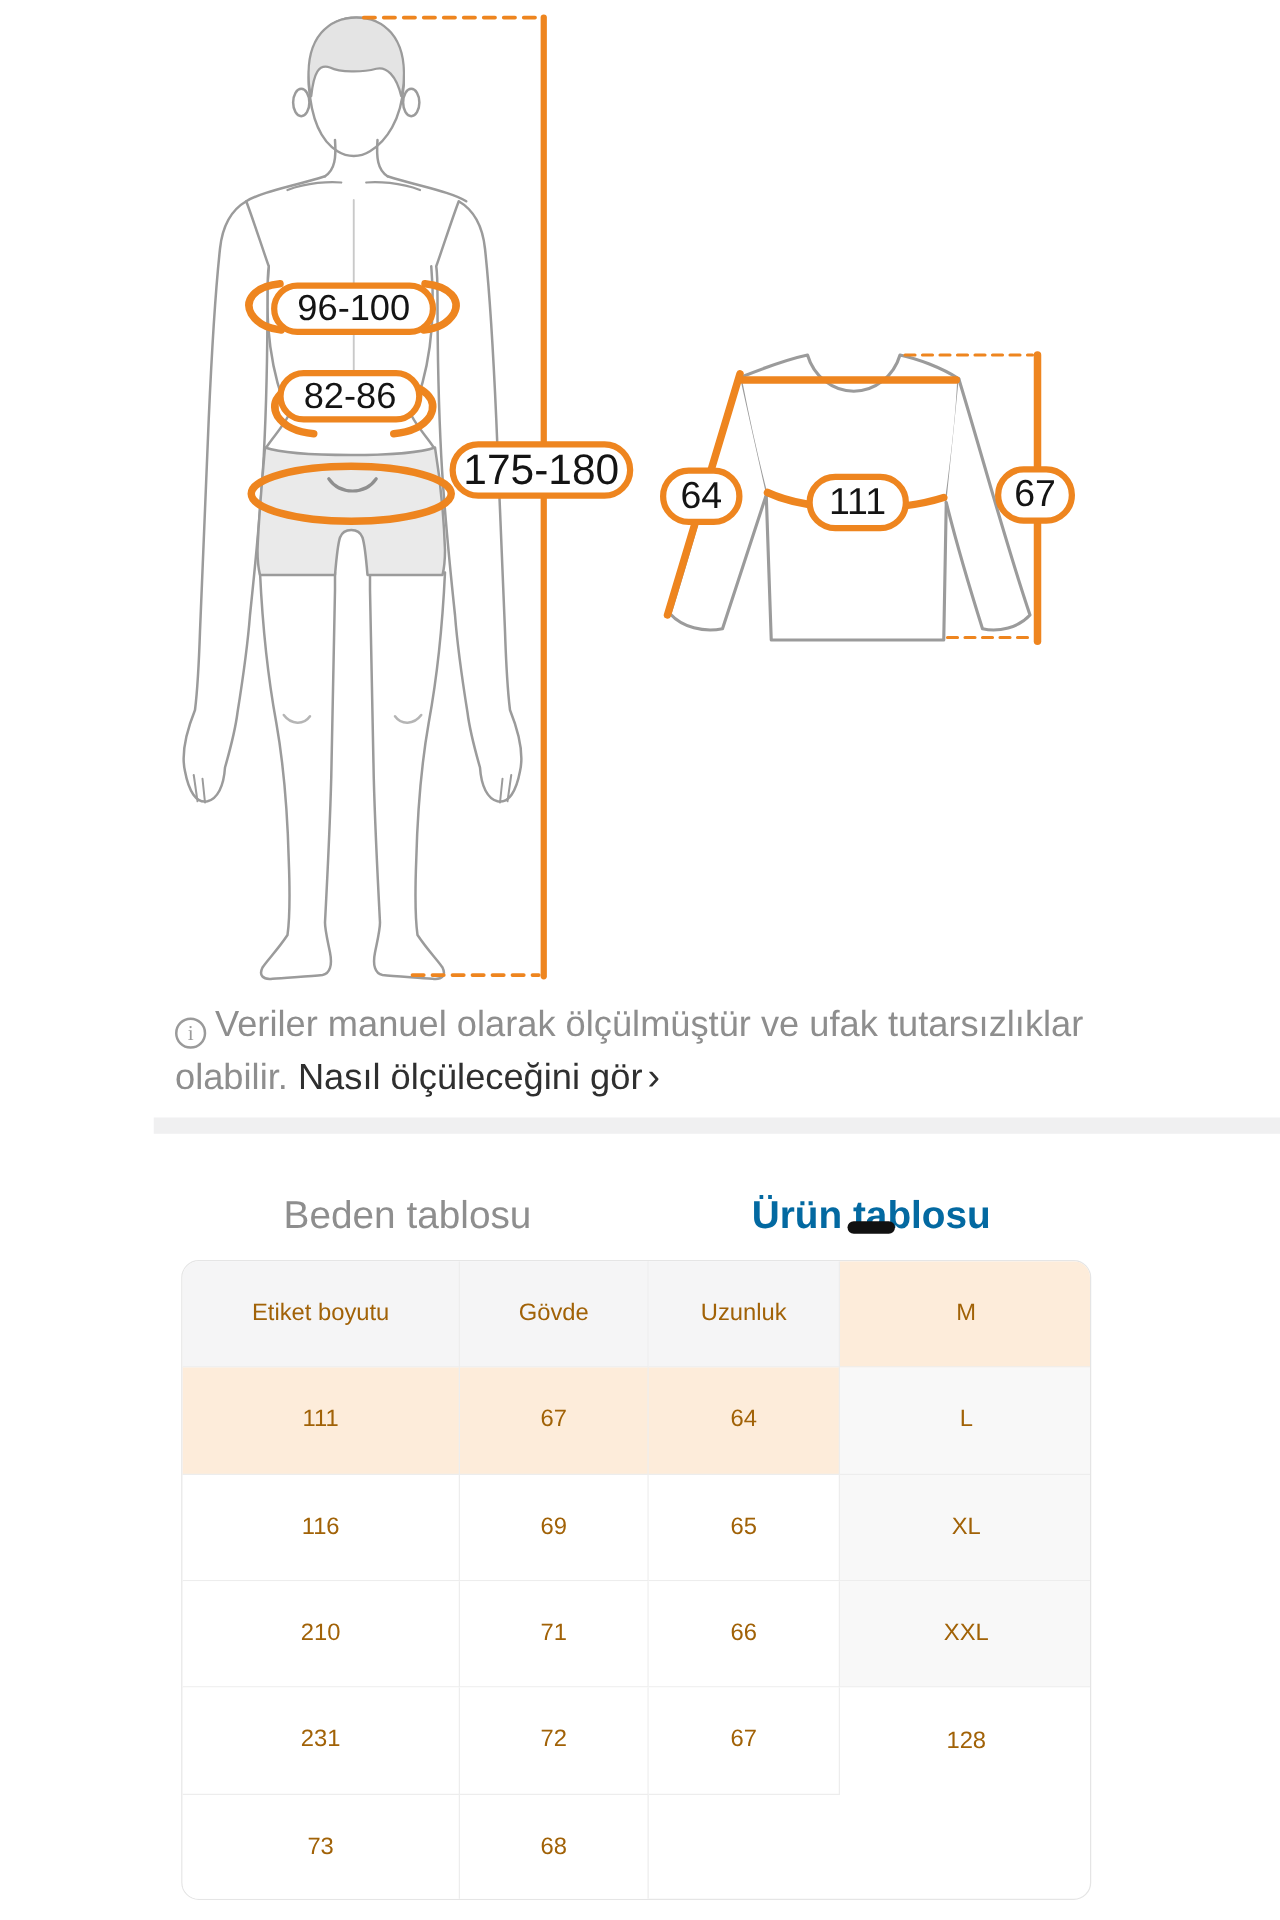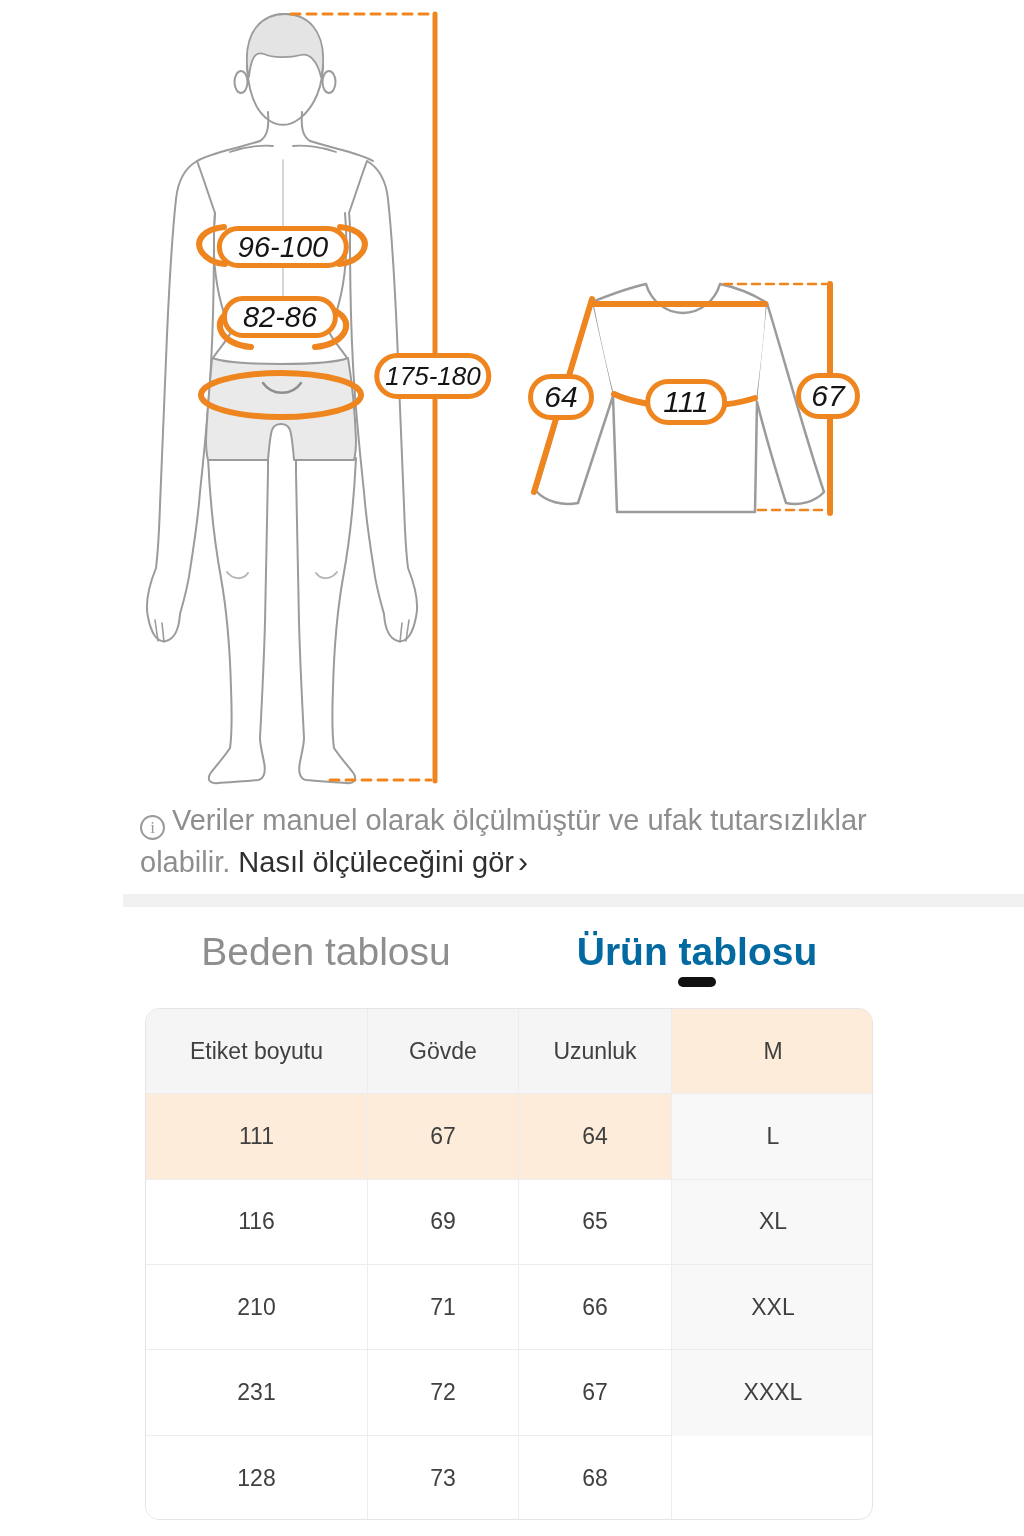--- a/index.html
+++ b/index.html
@@ -12,33 +12,33 @@
   html,body{width:1024px;}
   body{
     height:1536px;
     background:#ffffff;
     font-family:"Liberation Sans", sans-serif;
     color:var(--ink);
     position:relative;
     overflow:hidden;
   }
   
-  .diagrams{position:absolute;left:0;top:0;width:912px;height:790px;font-style:italic;}
+  .diagrams{position:absolute;left:0;top:0;width:912px;height:790px;}
   .diagrams svg{position:absolute;inset:0;}
   .pill{
     position:absolute;
     transform:translate(-50%,-50%);
     display:flex;align-items:center;justify-content:center;
     background:#fff;border:5px solid var(--accent);
     color:#141414;font-size:29px;font-weight:500;
     white-space:nowrap;line-height:1;
   }
   .pill-chest{left:283px;top:247px;height:42px;padding:0 16px;border-radius:24px;}
   .pill-waist{left:280px;top:317px;height:42px;padding:0 16px;border-radius:24px;}
-  .pill-height{left:433px;top:376px;height:46px;padding:0 6px;border-radius:26px;font-size:26px;}
+  .pill-height{left:433px;top:376px;height:46px;padding:0 6px;border-radius:26px;font-size:34px;}
   .pill-sleeve{left:561px;top:397px;height:46px;min-width:66px;border-radius:26px;font-size:30px;}
   .pill-bodyw{left:686px;top:402px;height:46px;padding:0 13px;border-radius:26px;font-size:30px;}
   .pill-length{left:828px;top:396px;height:46px;min-width:64px;border-radius:26px;font-size:30px;}
 
   
   .disclaimer{
     position:absolute;left:140px;top:800px;width:790px;
     font-size:29px;line-height:41px;color:var(--gray-text);
   }
   .info-icon{
@@ -51,42 +51,42 @@
   .measure-link{color:#2f2f2f;font-weight:500;cursor:pointer;}
   .chevron{color:#2f2f2f;font-size:30px;margin-left:4px;font-weight:400;}
 
   
   .section-divider{
     position:absolute;left:123px;right:0;top:894px;height:13px;background:#f0f0f1;
   }
 
   
   .tab{
-    position:absolute;top:930px;transform:translateX(-50%);
-    font-size:39px;cursor:pointer;white-space:nowrap;
+    position:absolute;top:954px;transform:translateX(-50%);
+    font-size:31px;cursor:pointer;white-space:nowrap;
   }
   .tab-inactive{left:326px;color:var(--gray-text);font-weight:400;}
   .tab-active{left:697px;color:#0369a1;font-weight:700;}
   .tab-indicator{
     position:absolute;left:697px;top:977px;transform:translateX(-50%);
     width:38px;height:10px;border-radius:5px;background:#111;
   }
 
   
   .size-table{
     position:absolute;left:145px;top:1008px;width:728px;height:512px;
     display:grid;
     grid-template-columns:222px 151px 153px 202px;
     grid-auto-rows:85.33px;
     border:1px solid #e5e5e5;border-radius:14px;overflow:hidden;
     background:#fff;
   }
   .cell{
     display:flex;align-items:center;justify-content:center;
-    font-size:23px;color:#404040;
+    font-size:19px;color:#a16207;
     border-bottom:1px solid #ededed;border-right:1px solid #ededed;
     background:#fff;
   }
   .cell:nth-child(4n){border-right:none;}
   .cell.header{background:#f5f5f6;font-weight:500;}
   .cell.sizecol{background:#f8f8f8;}
   .cell.hl{background:#fdecda;}
   .row-last{border-bottom:none;}
 </style>
 </head>
@@ -206,17 +206,16 @@
   <div class="cell sizecol">XL</div>
   <div class="cell">210</div>
   <div class="cell">71</div>
   <div class="cell">66</div>
 
   <div class="cell sizecol">XXL</div>
   <div class="cell">231</div>
   <div class="cell">72</div>
   <div class="cell">67</div>
 
-  <div class="cell sizecol row-last">XXXL</div>
   <div class="cell row-last">128</div>
   <div class="cell row-last">73</div>
   <div class="cell row-last">68</div>
 </div>
 
 </body></html>

